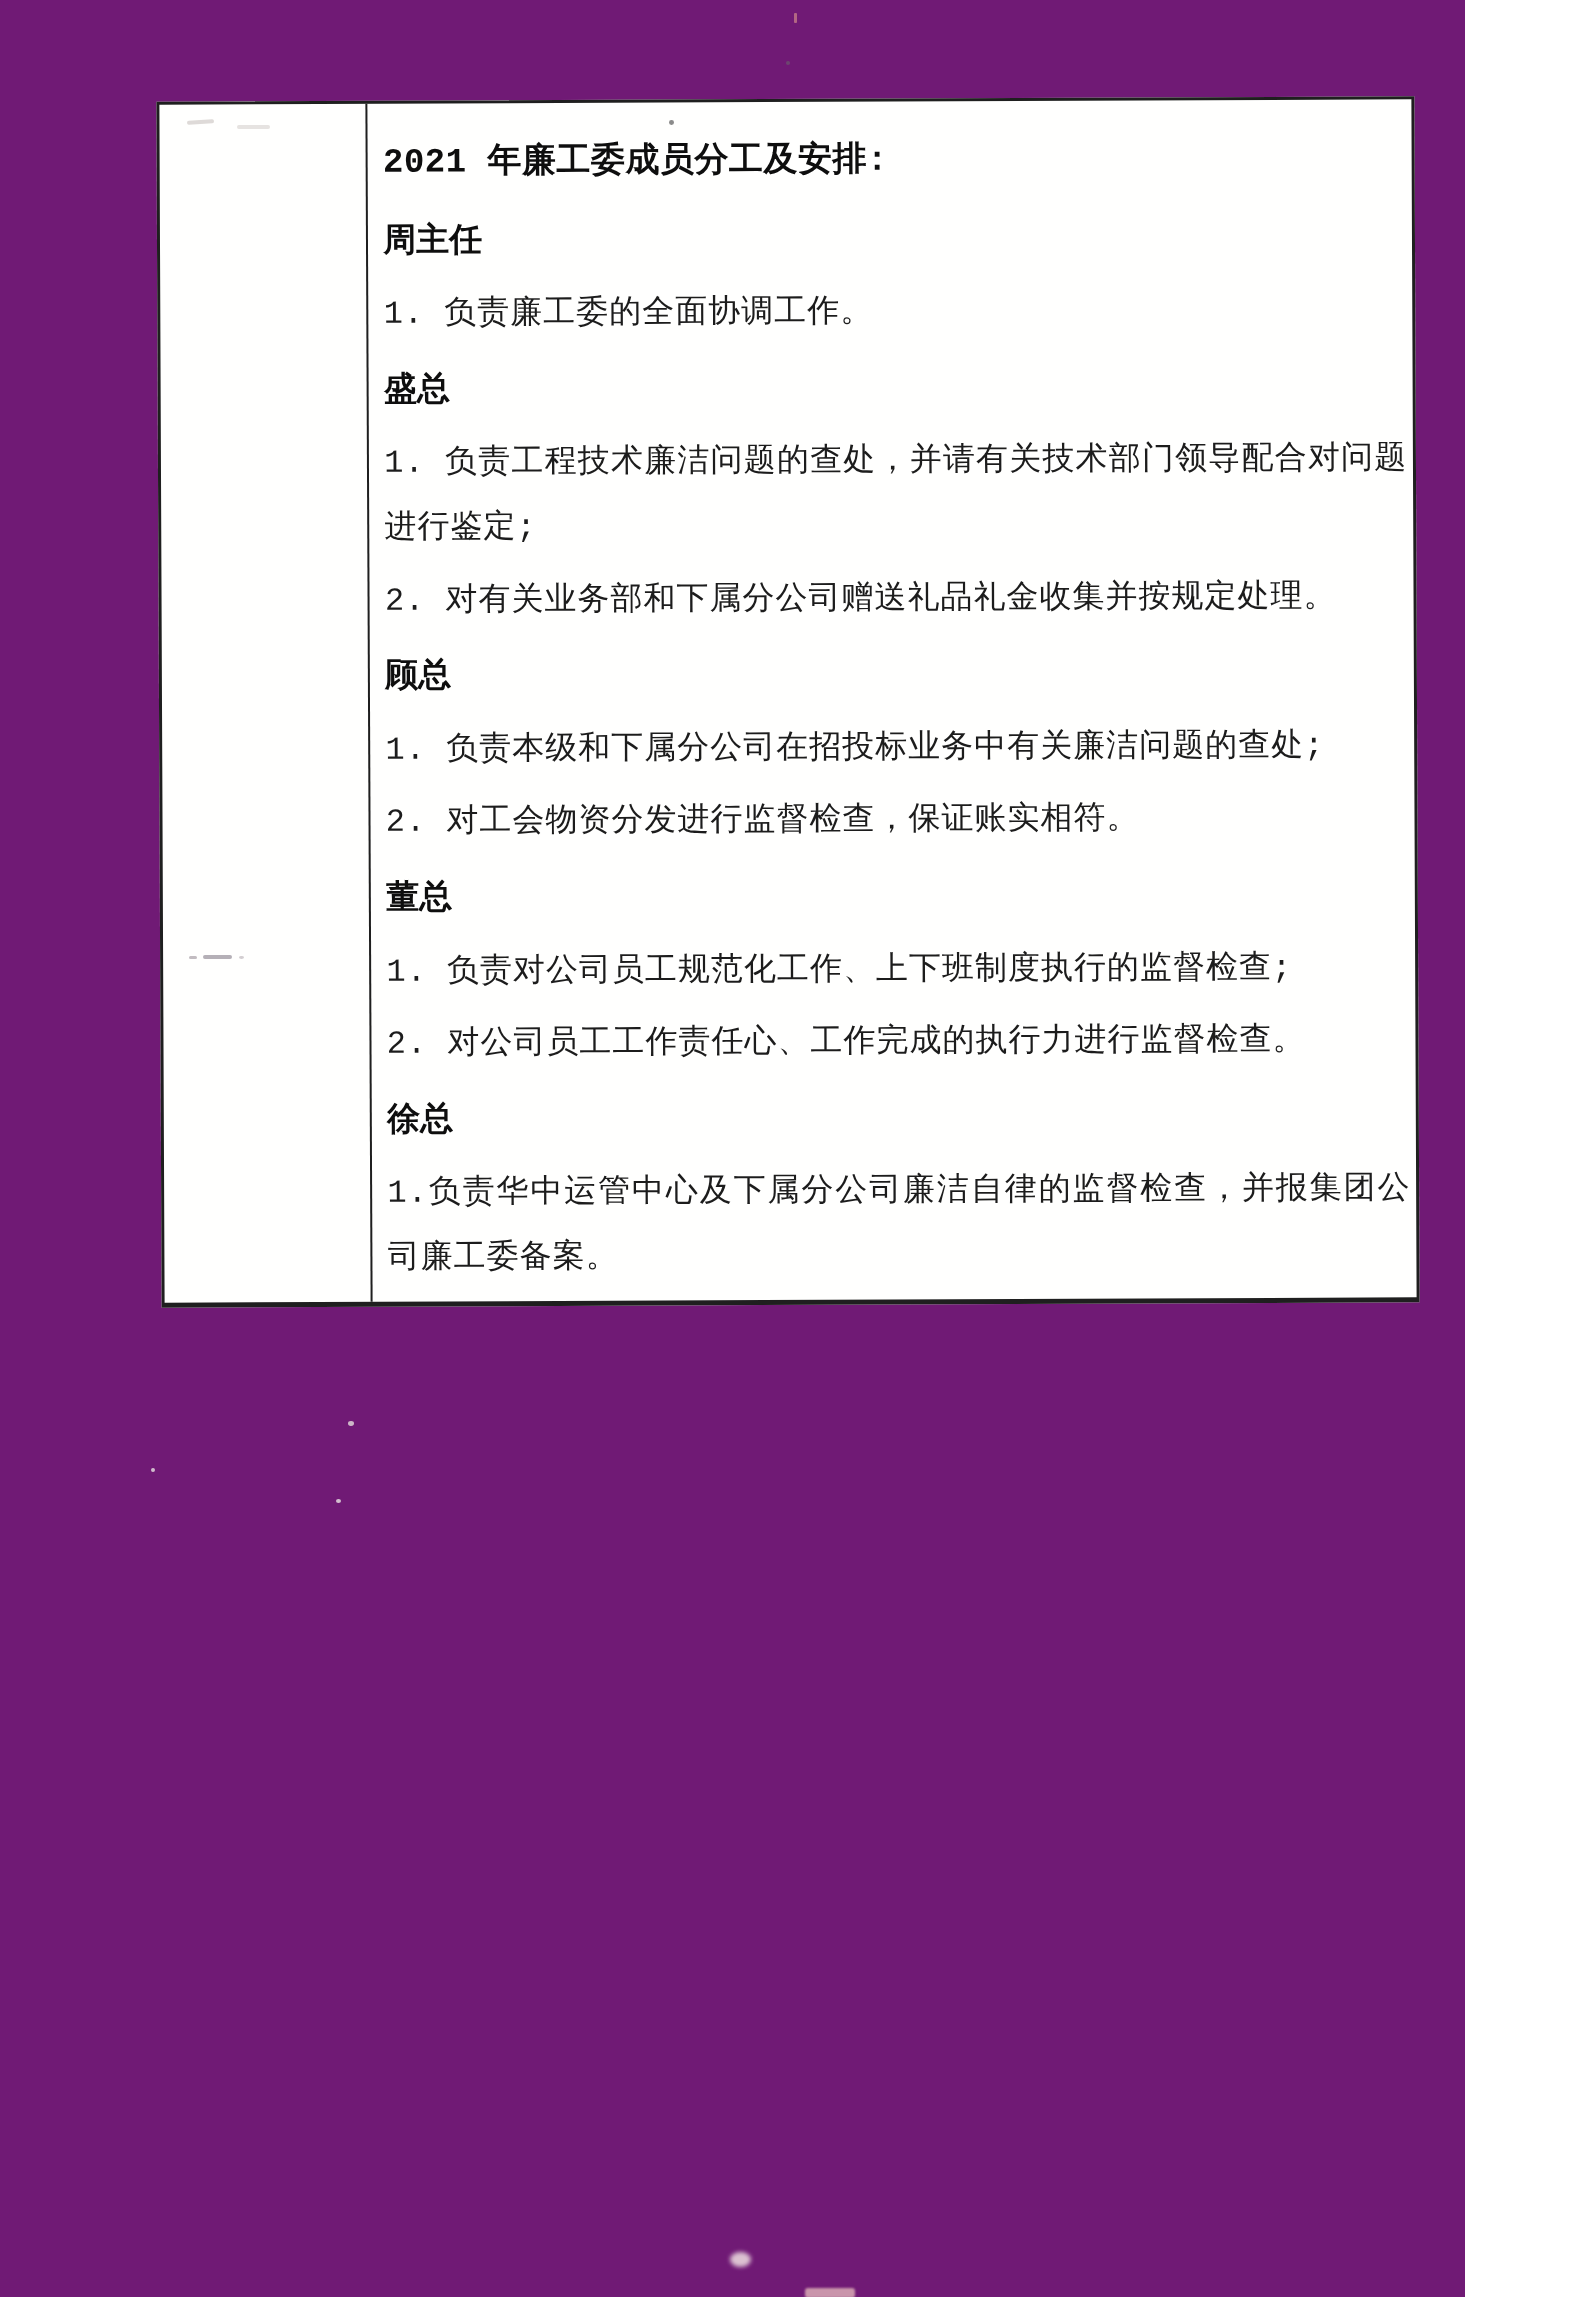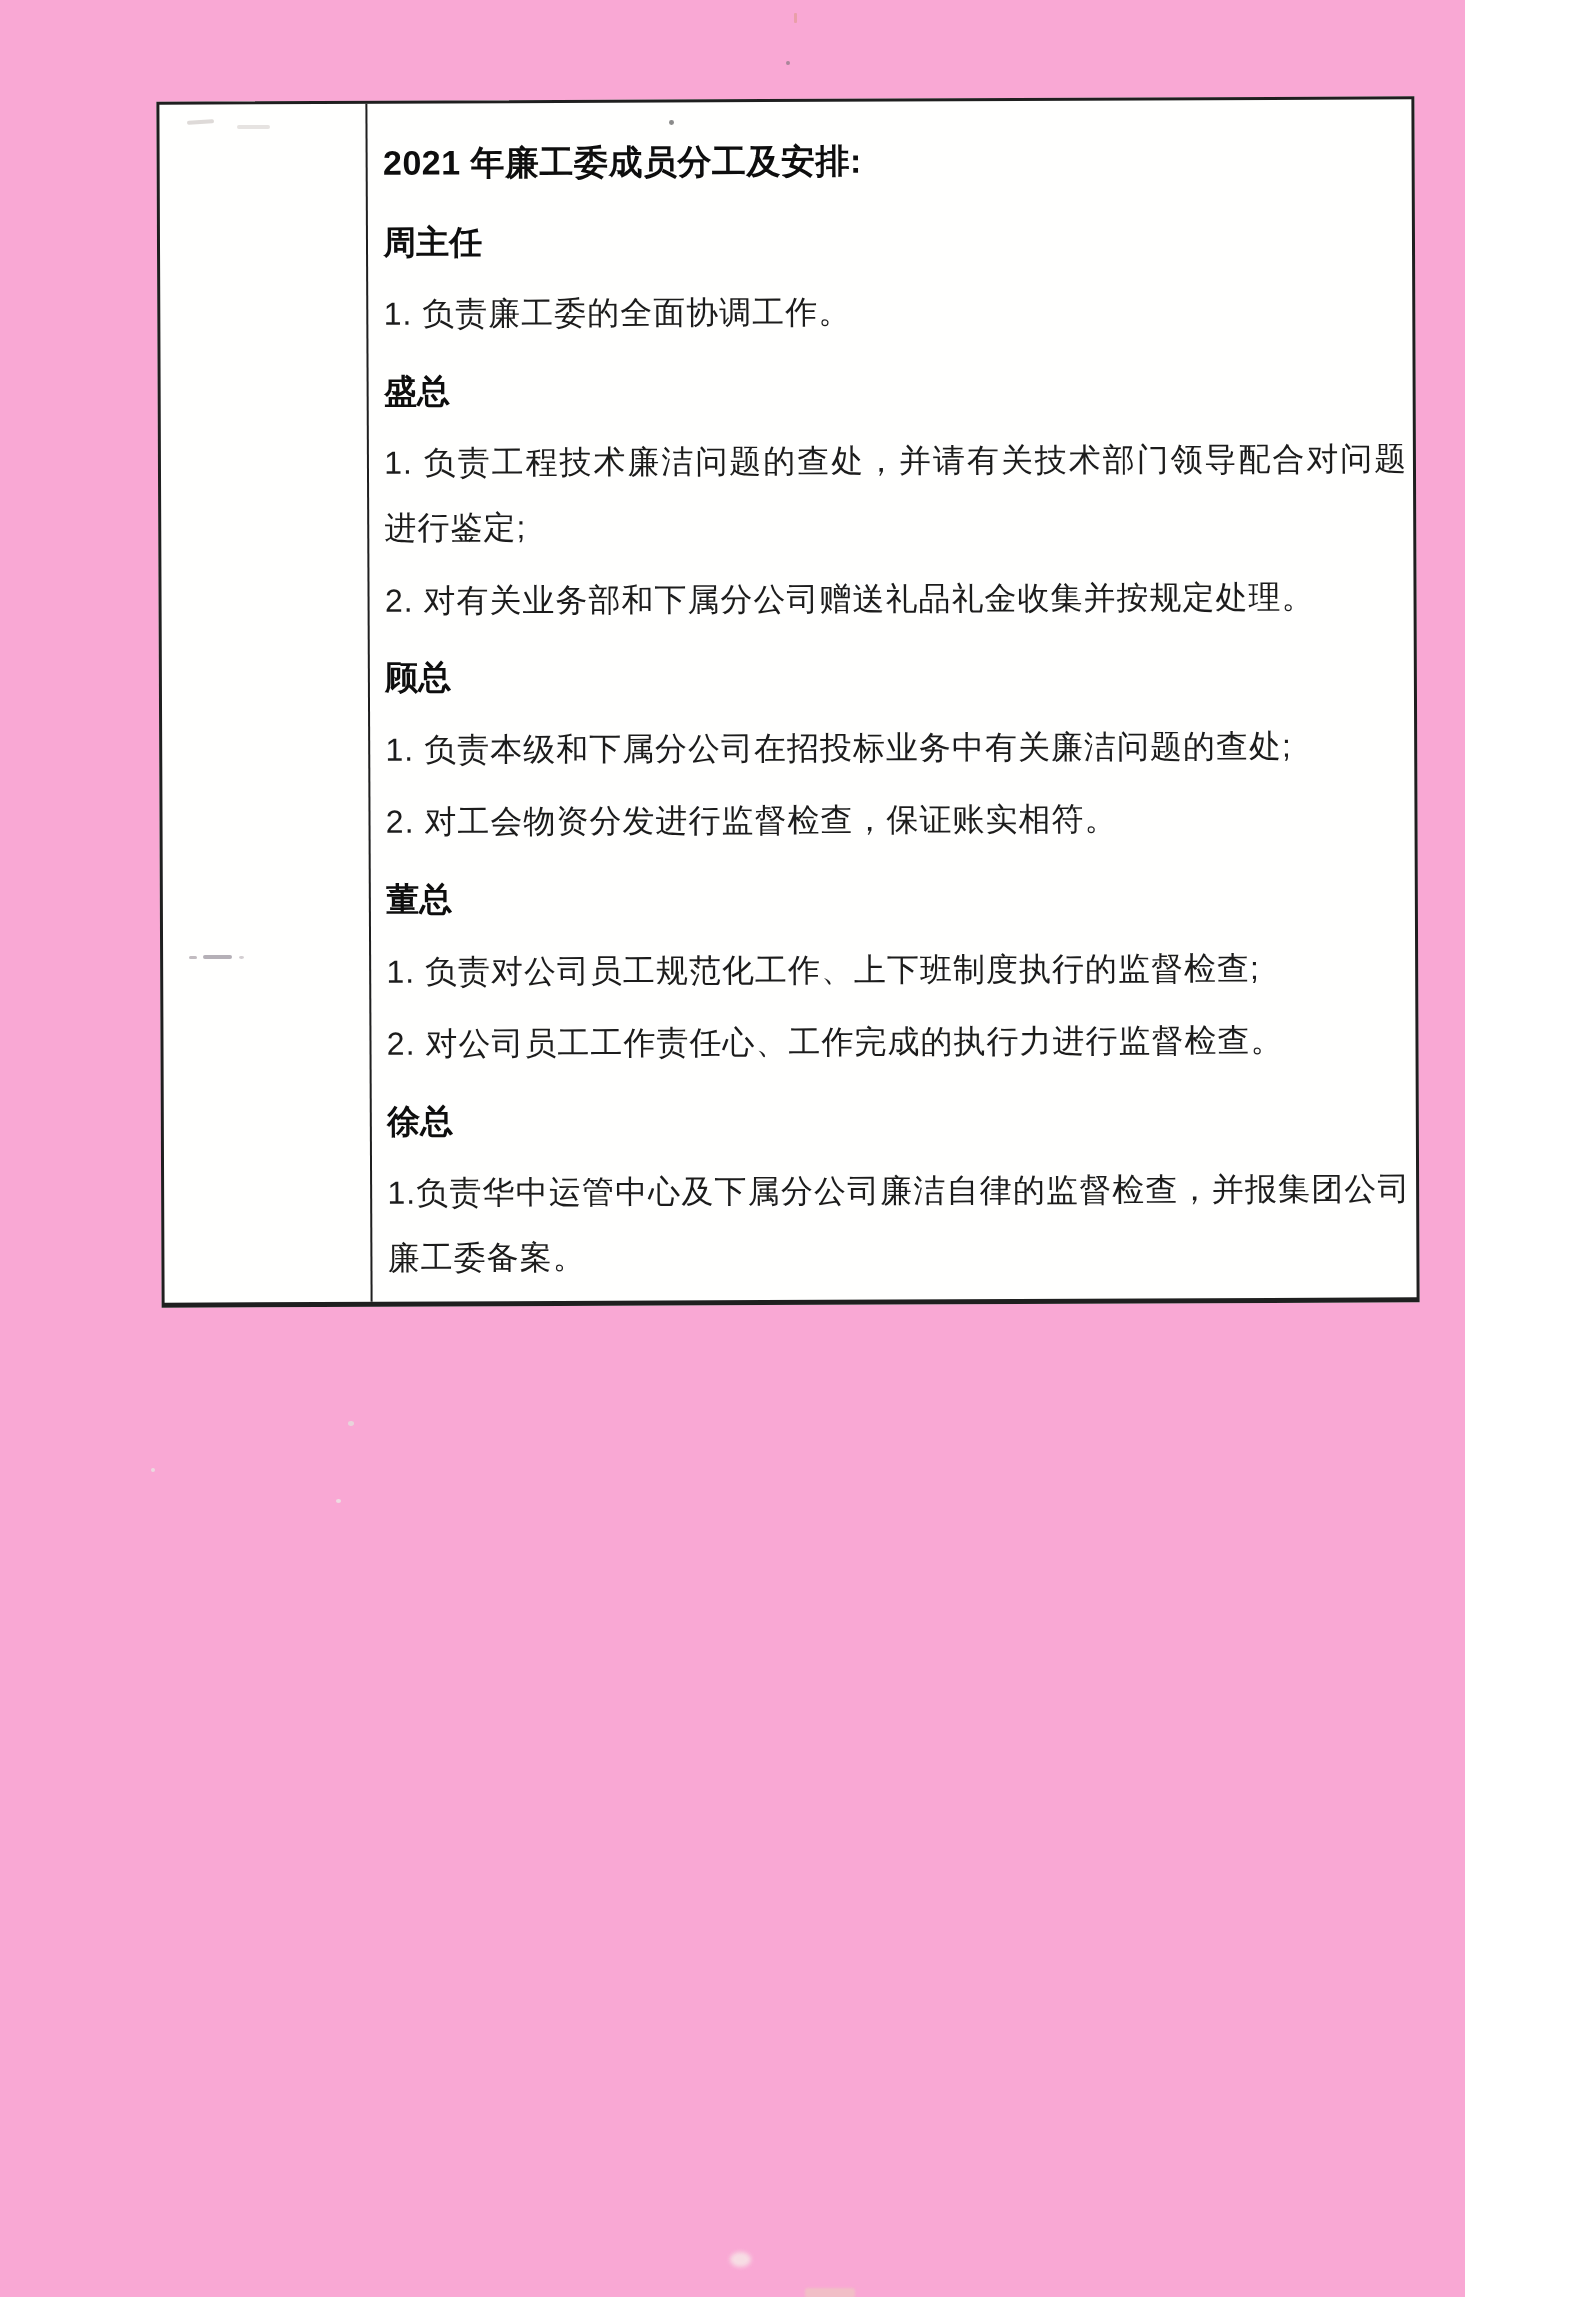--- a/index.html
+++ b/index.html
@@ -4,23 +4,23 @@
 <style>
   html, body {
     margin: 0;
     padding: 0;
     background: #ffffff;
   }
   .page {
     position: relative;
     width: 1465px;
     height: 2298px;
-    background: #f9a8d4;
+    background: #701a75;
     overflow: hidden;
-    font-family: Liberation Sans, sans-serif;
+    font-family: Liberation Mono, monospace;
     color: #1d1d1d;
   }
   
   .doc-table {
     position: absolute;
     left: 159px;
     top: 99px;
     width: 1258px;
     height: 1206px;
     box-sizing: border-box;

